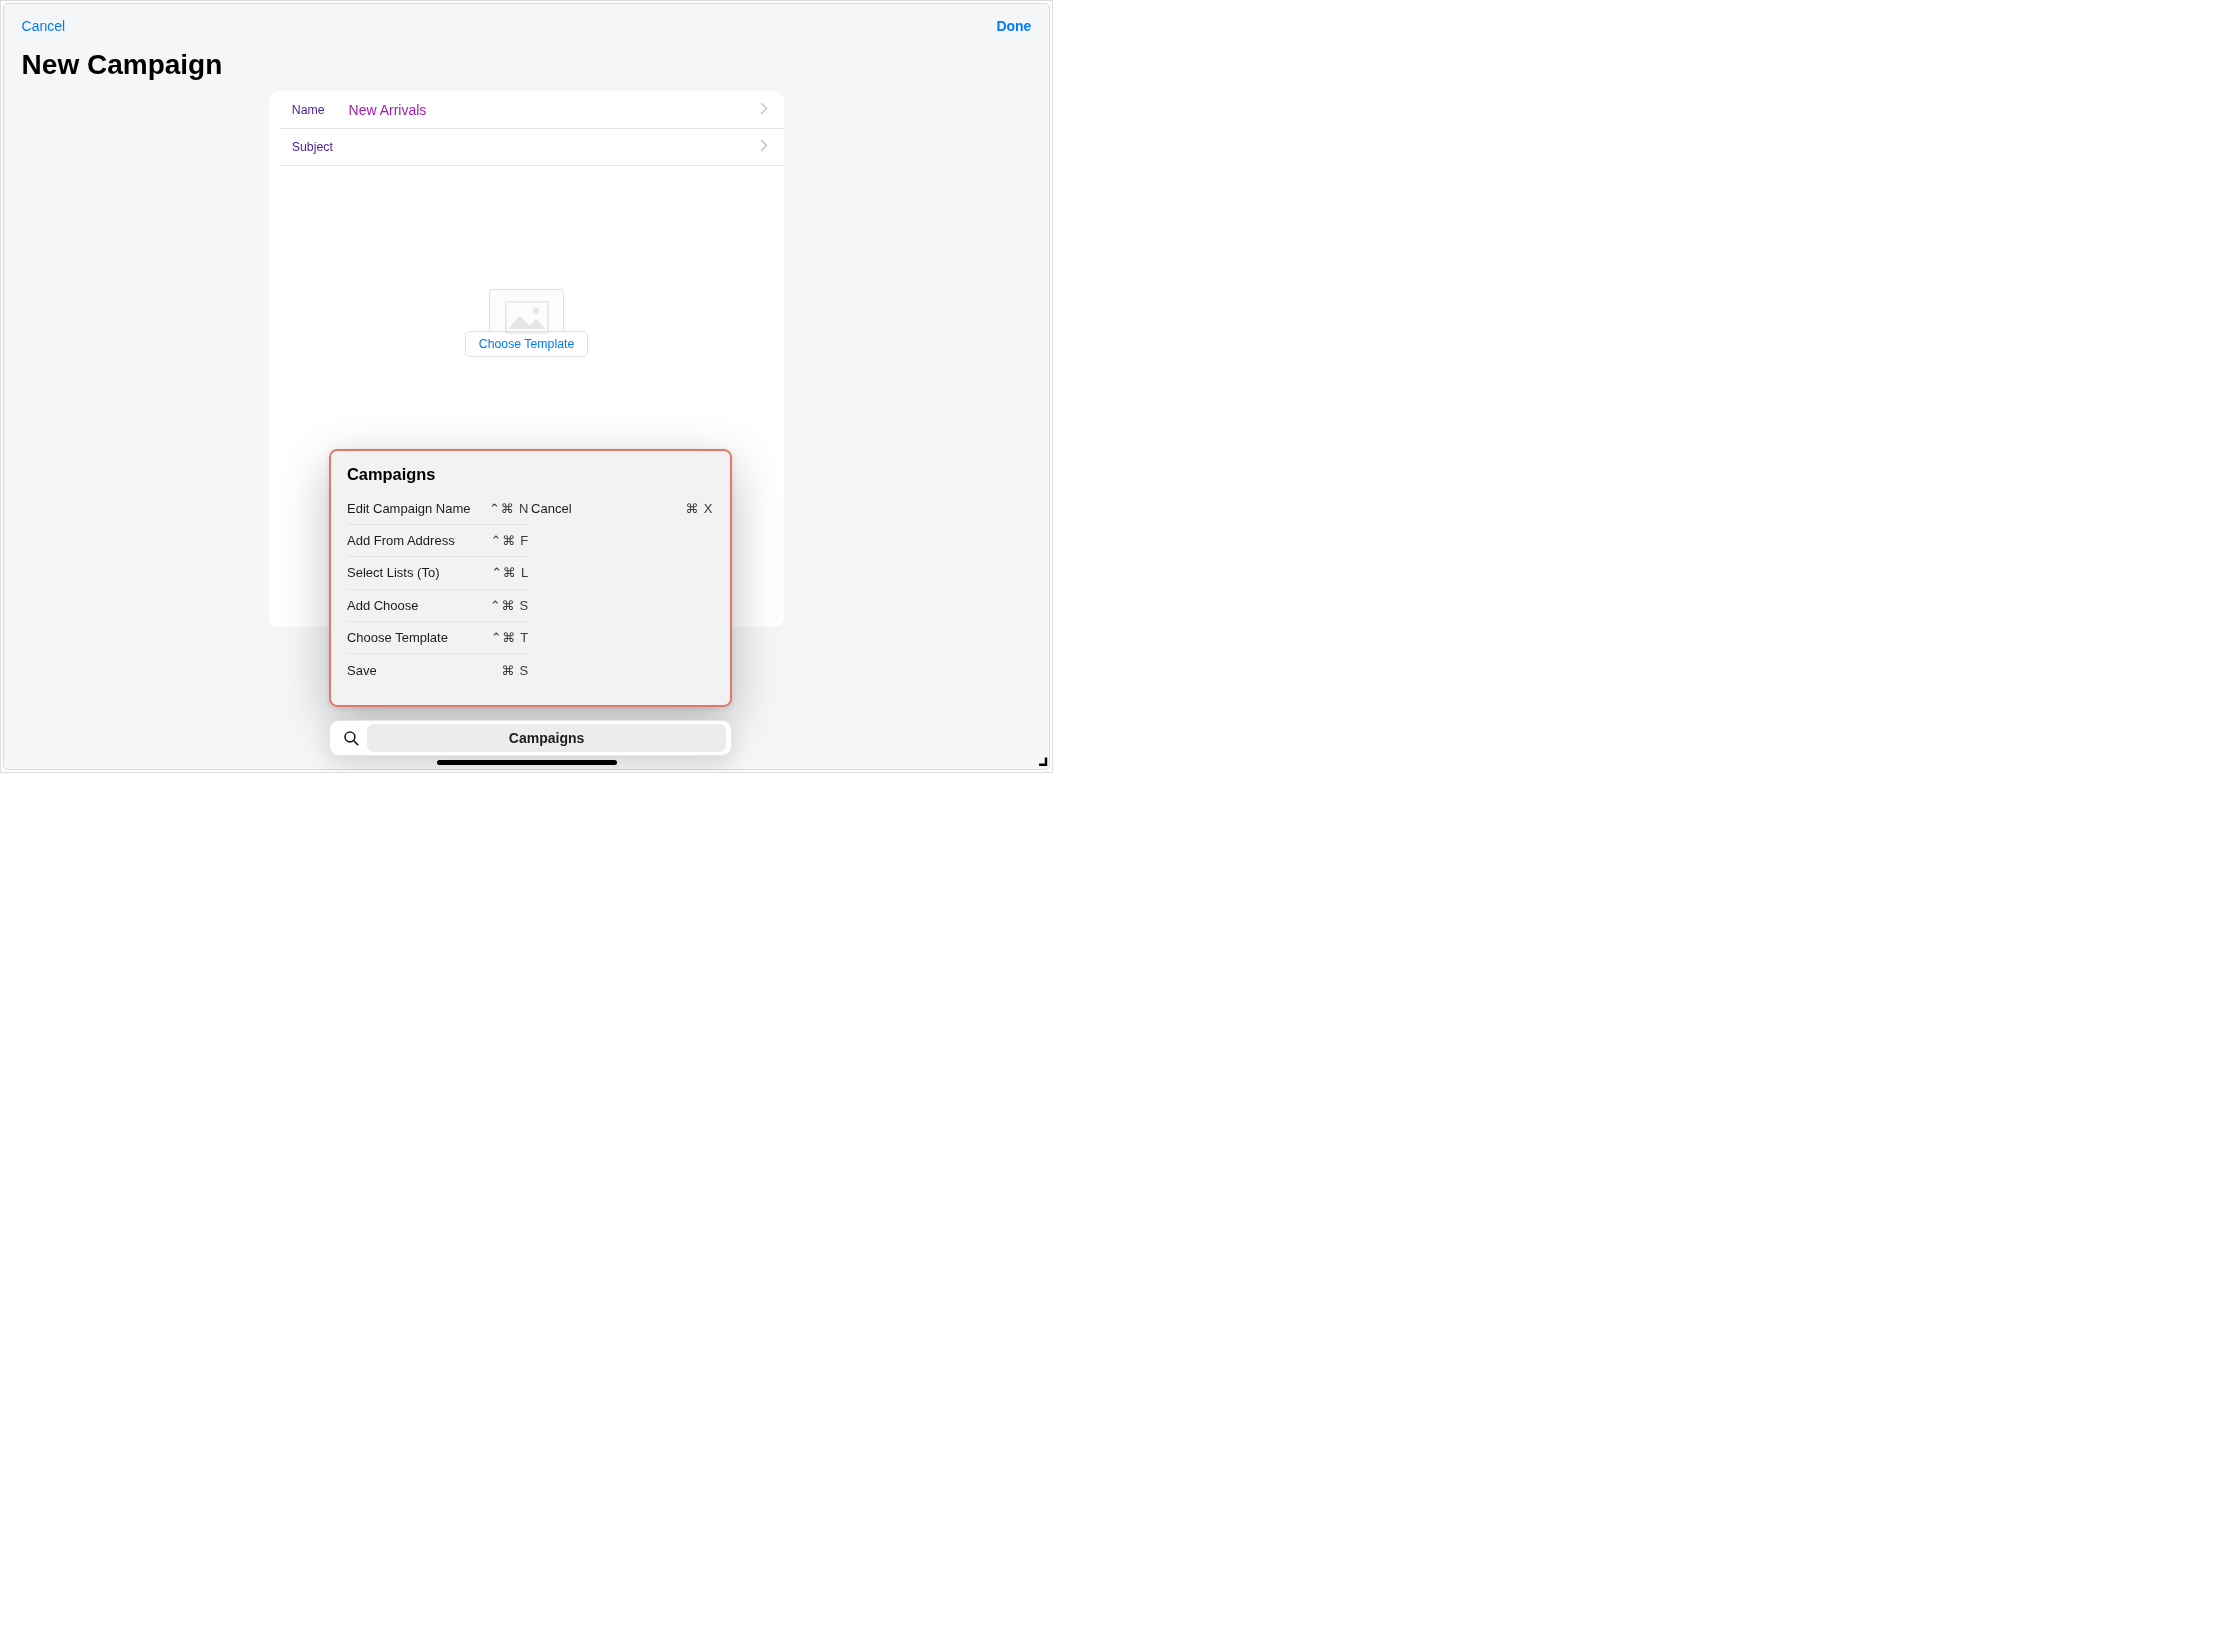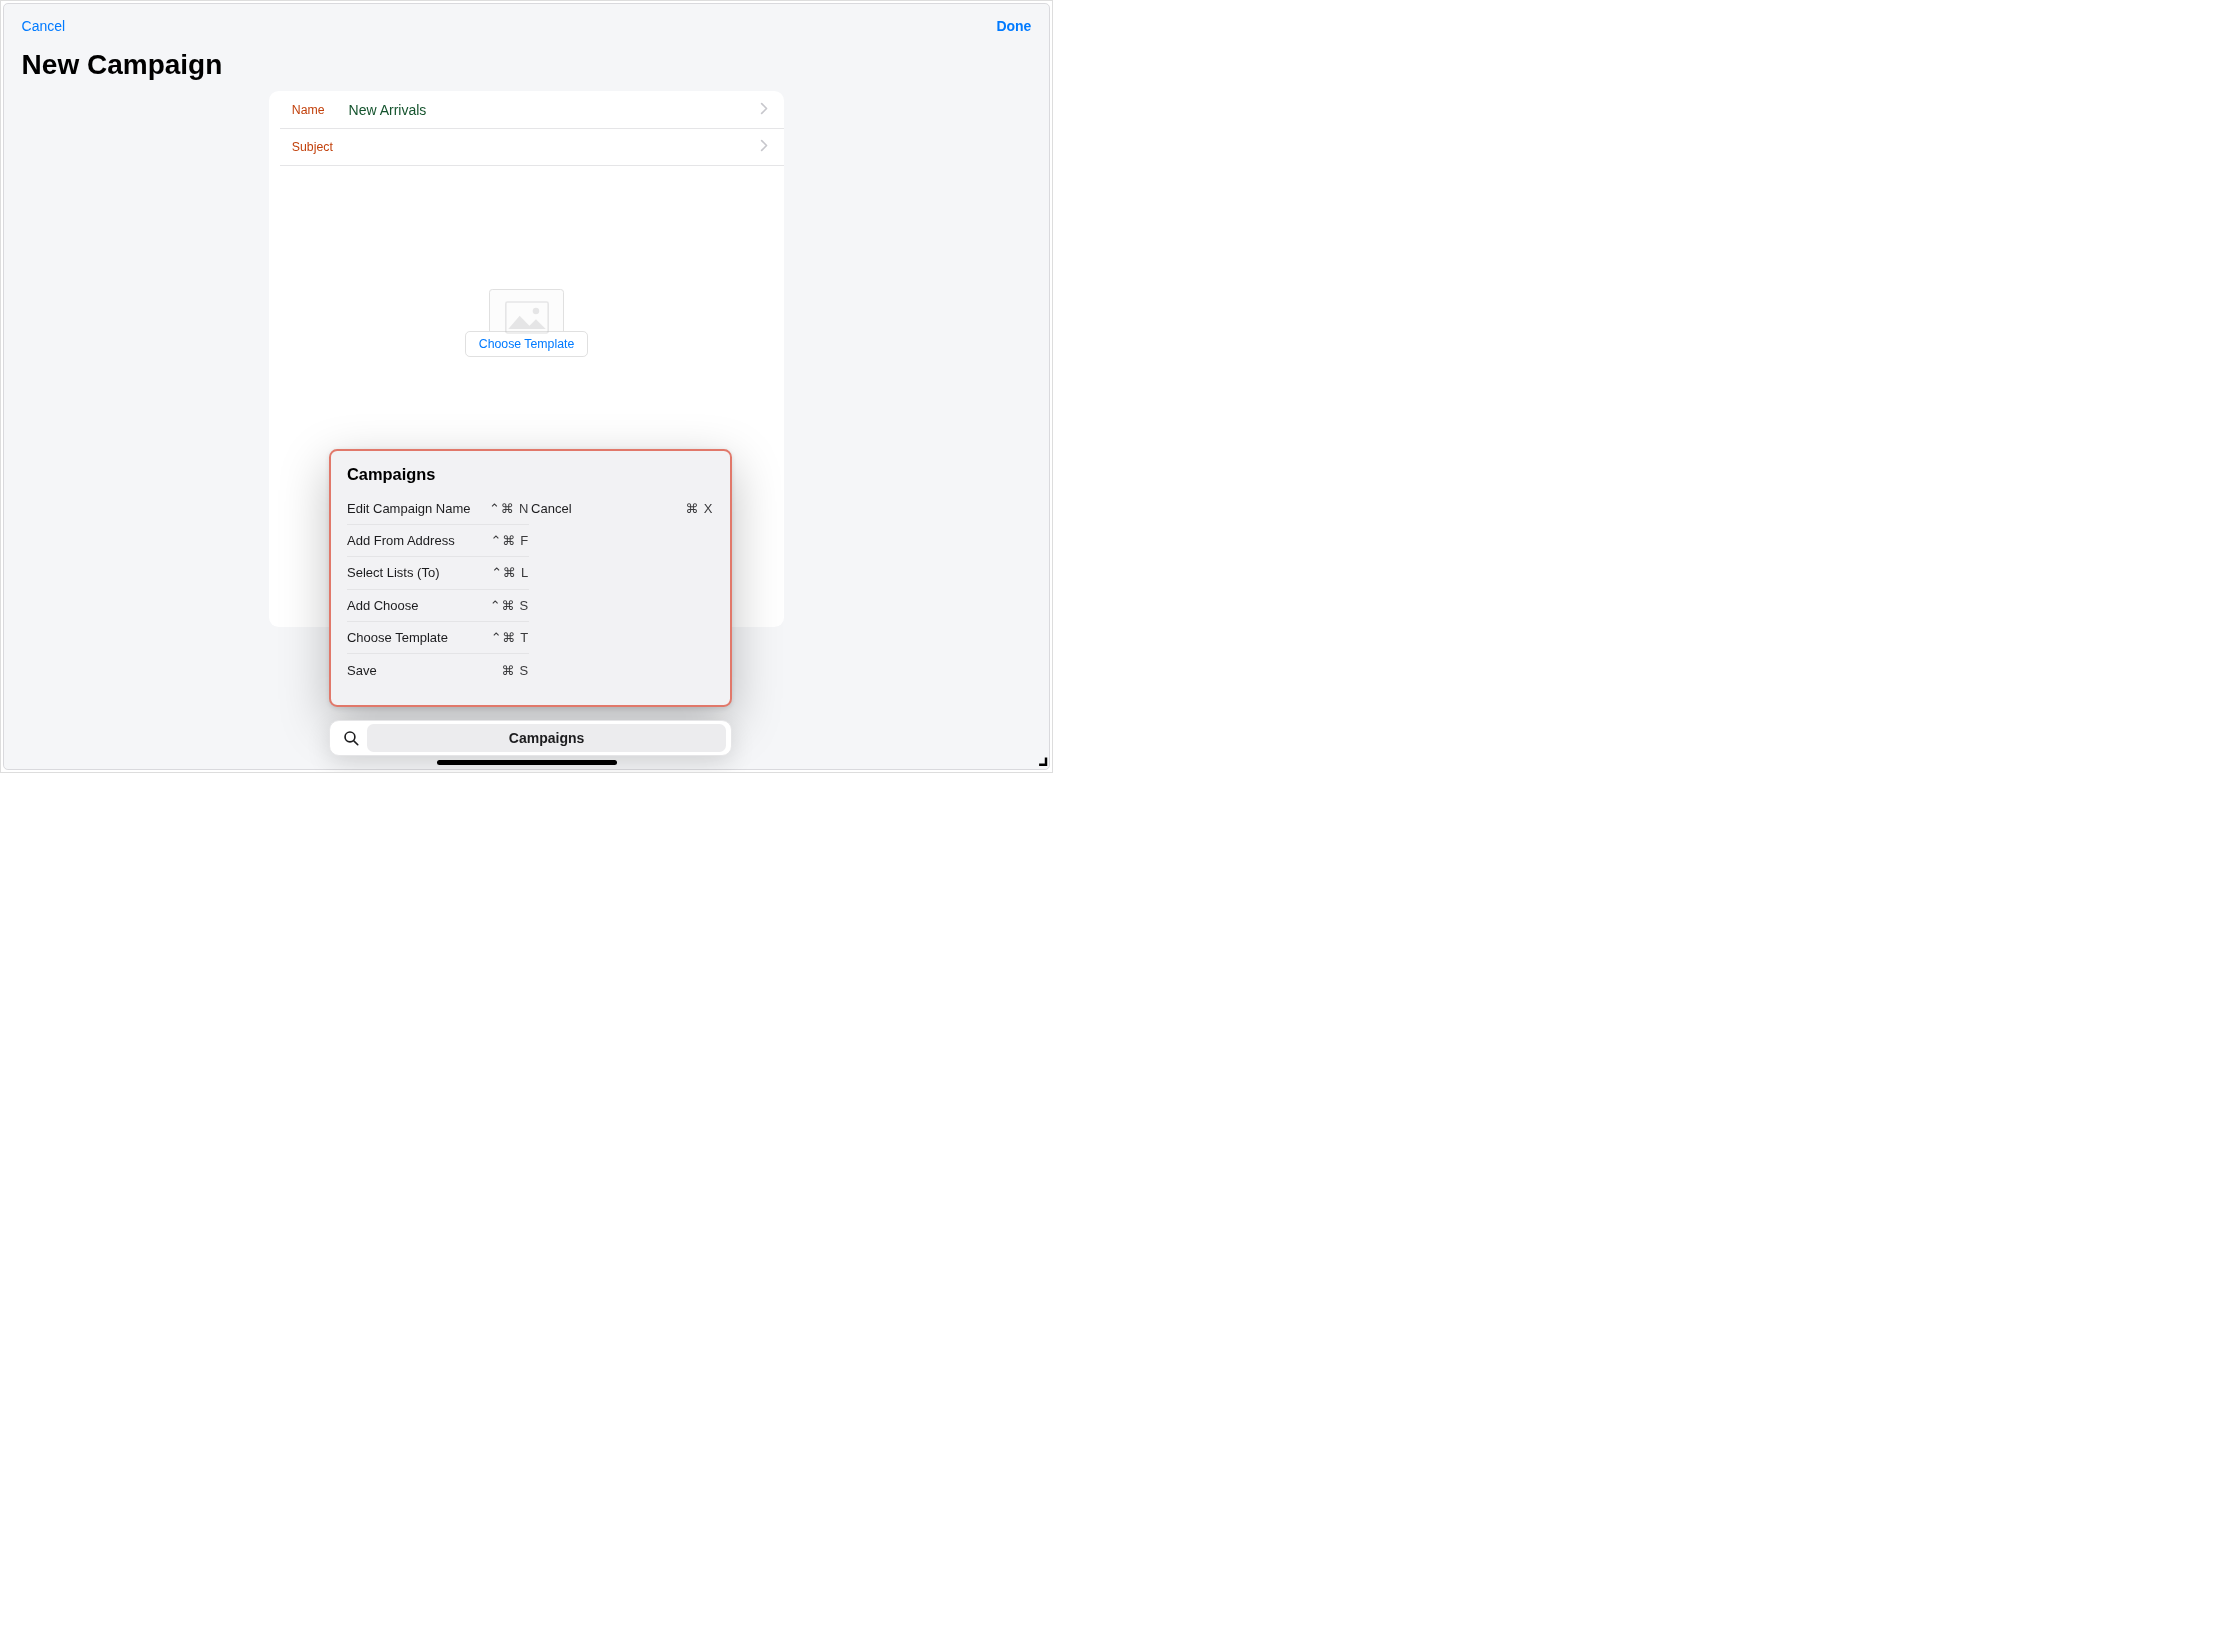--- a/index.html
+++ b/index.html
@@ -47,27 +47,27 @@
       padding: 9.8px 11.4px;
       border-bottom: 0.8px solid #e5e5e7;
       margin-left: 11.4px;
       margin-right: 0;
       cursor: pointer;
     }
     .row:first-child { padding-top: 11.4px; }
     .row-label {
       width: 47px;
       font-size: 12.3px;
-      color: #c2410c;
+      color: #4c1d95;
     }
     .row-label.req::after { content: " *"; color: #ff3b30; font-weight: 600; }
     .row-value {
       flex: 1;
       font-size: 14px;
-      color: #14532d;
+      color: #a21caf;
       padding-left: 9.8px;
     }
     .chev {
       color: #c7c7cc;
       margin-right: 4.9px;
     }
     .tmpl-area {
       display: flex;
       flex-direction: column;
       align-items: center;

